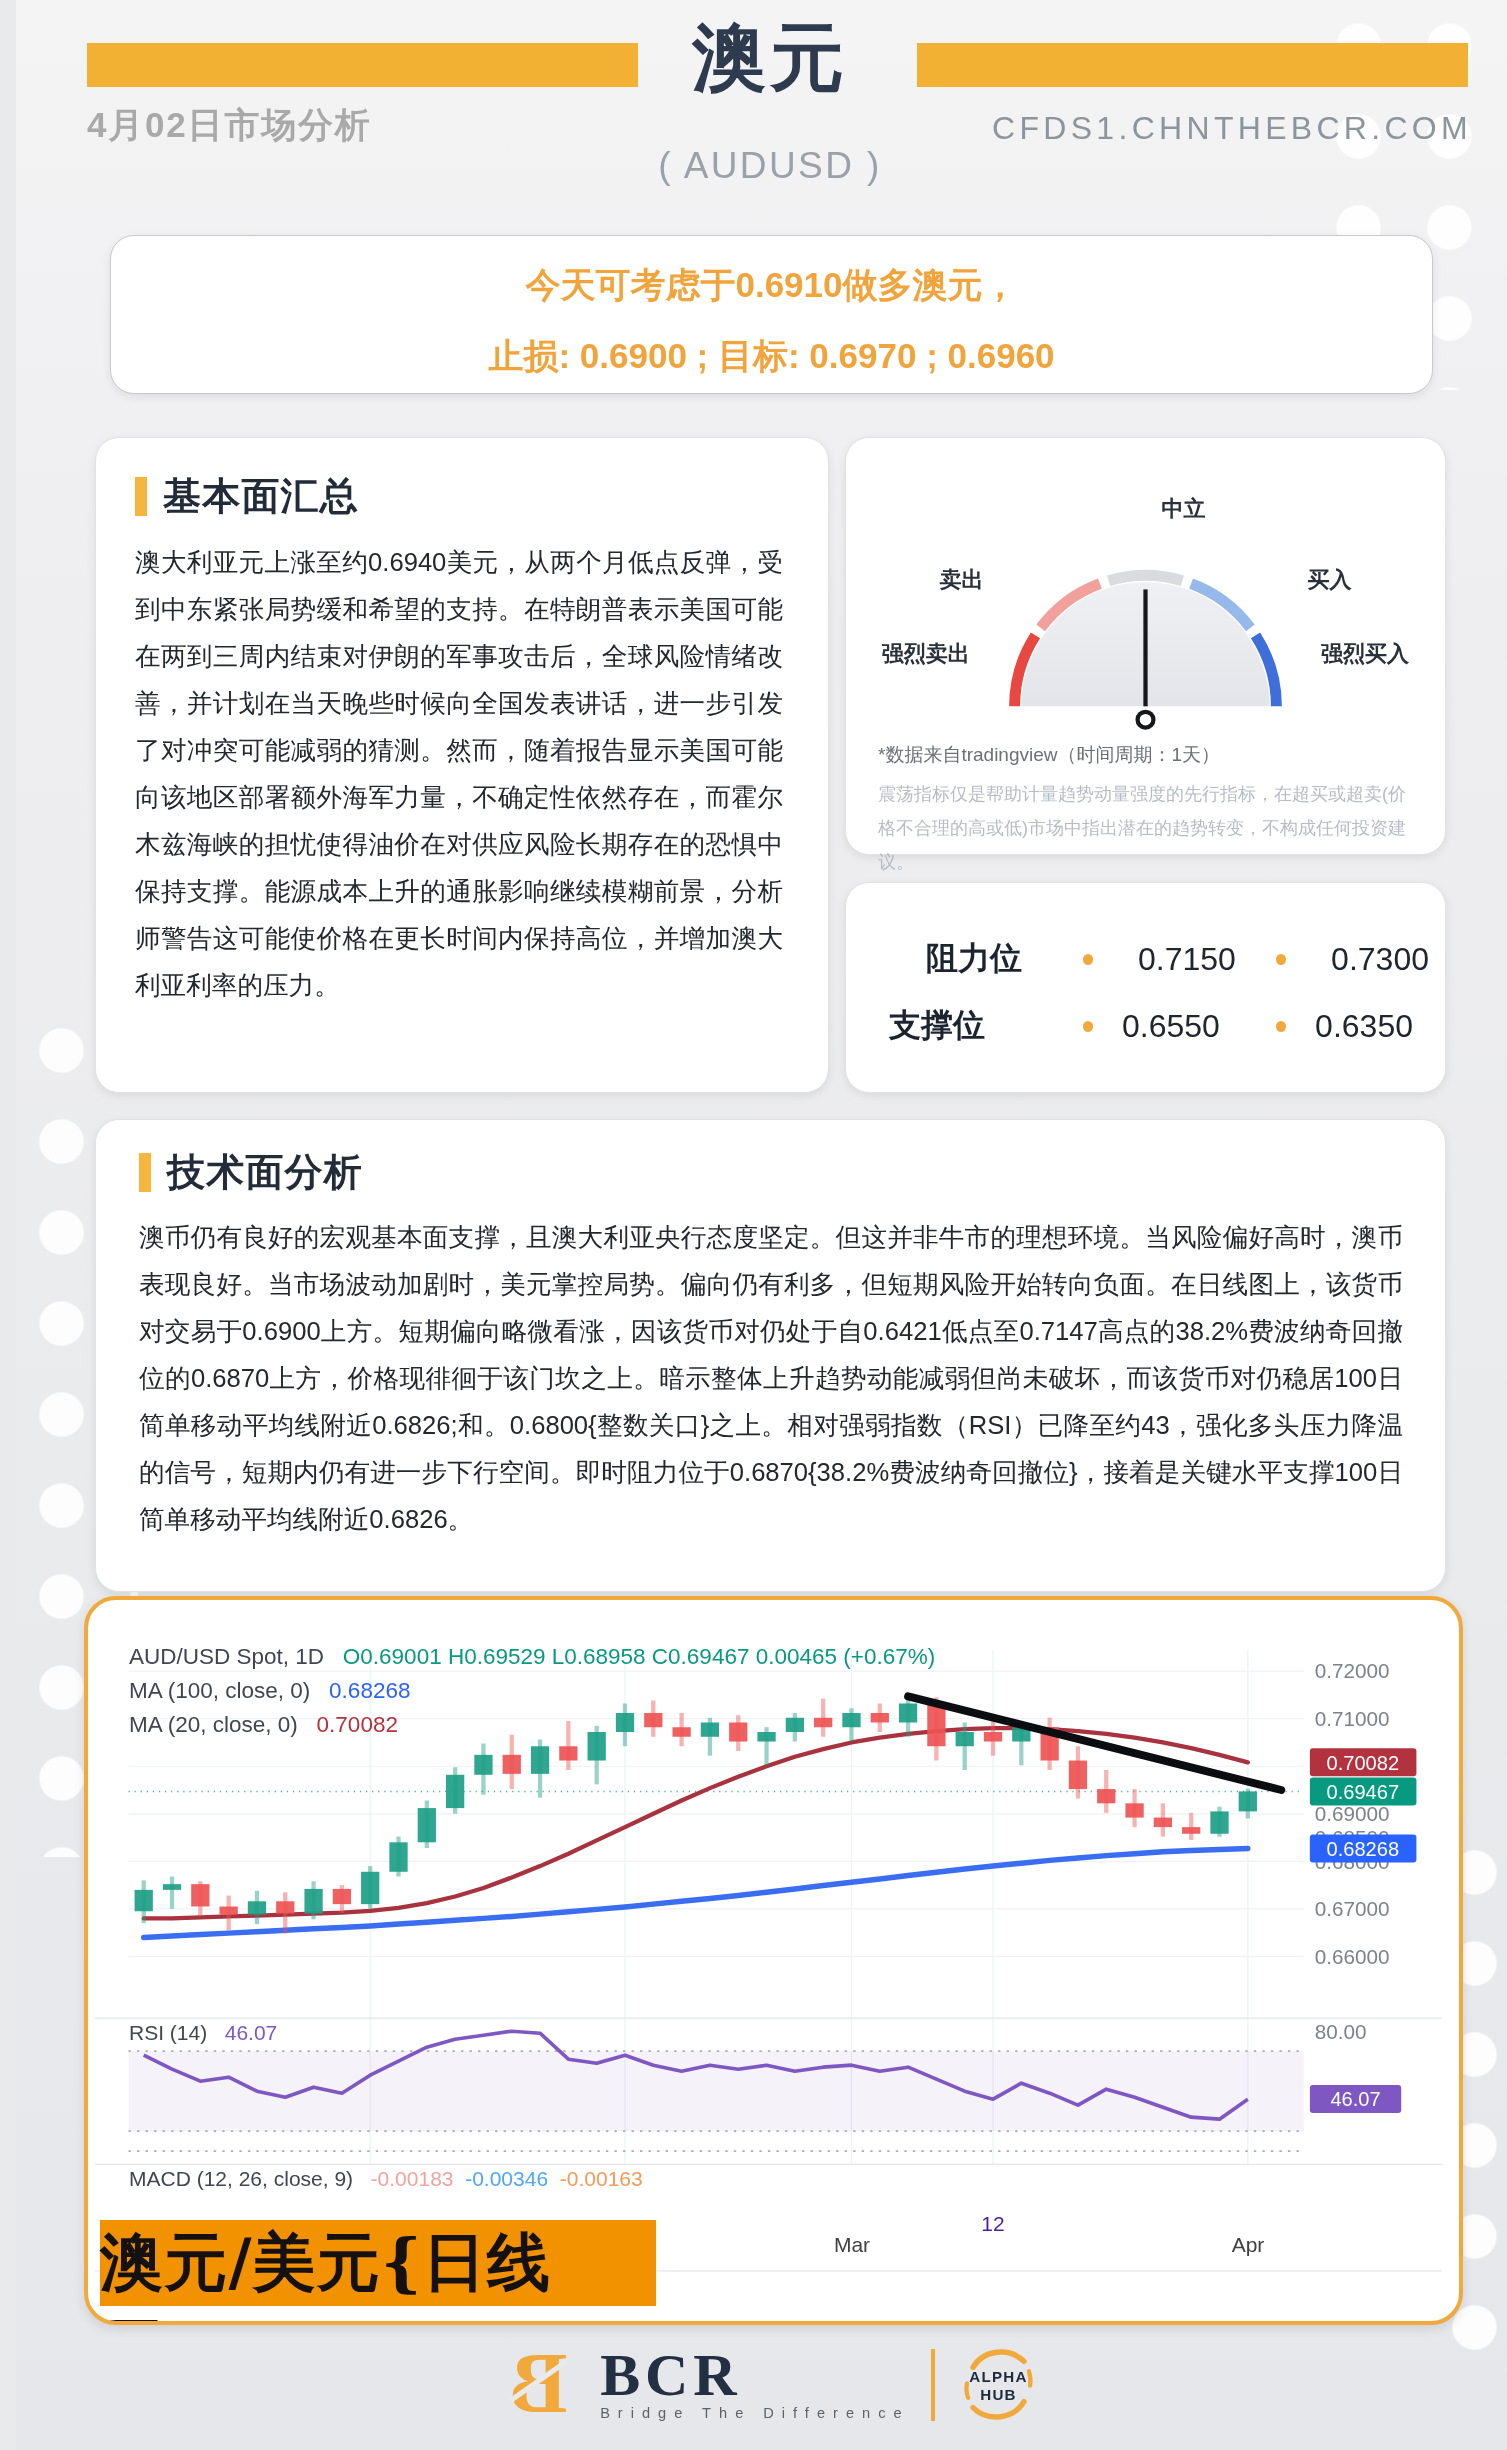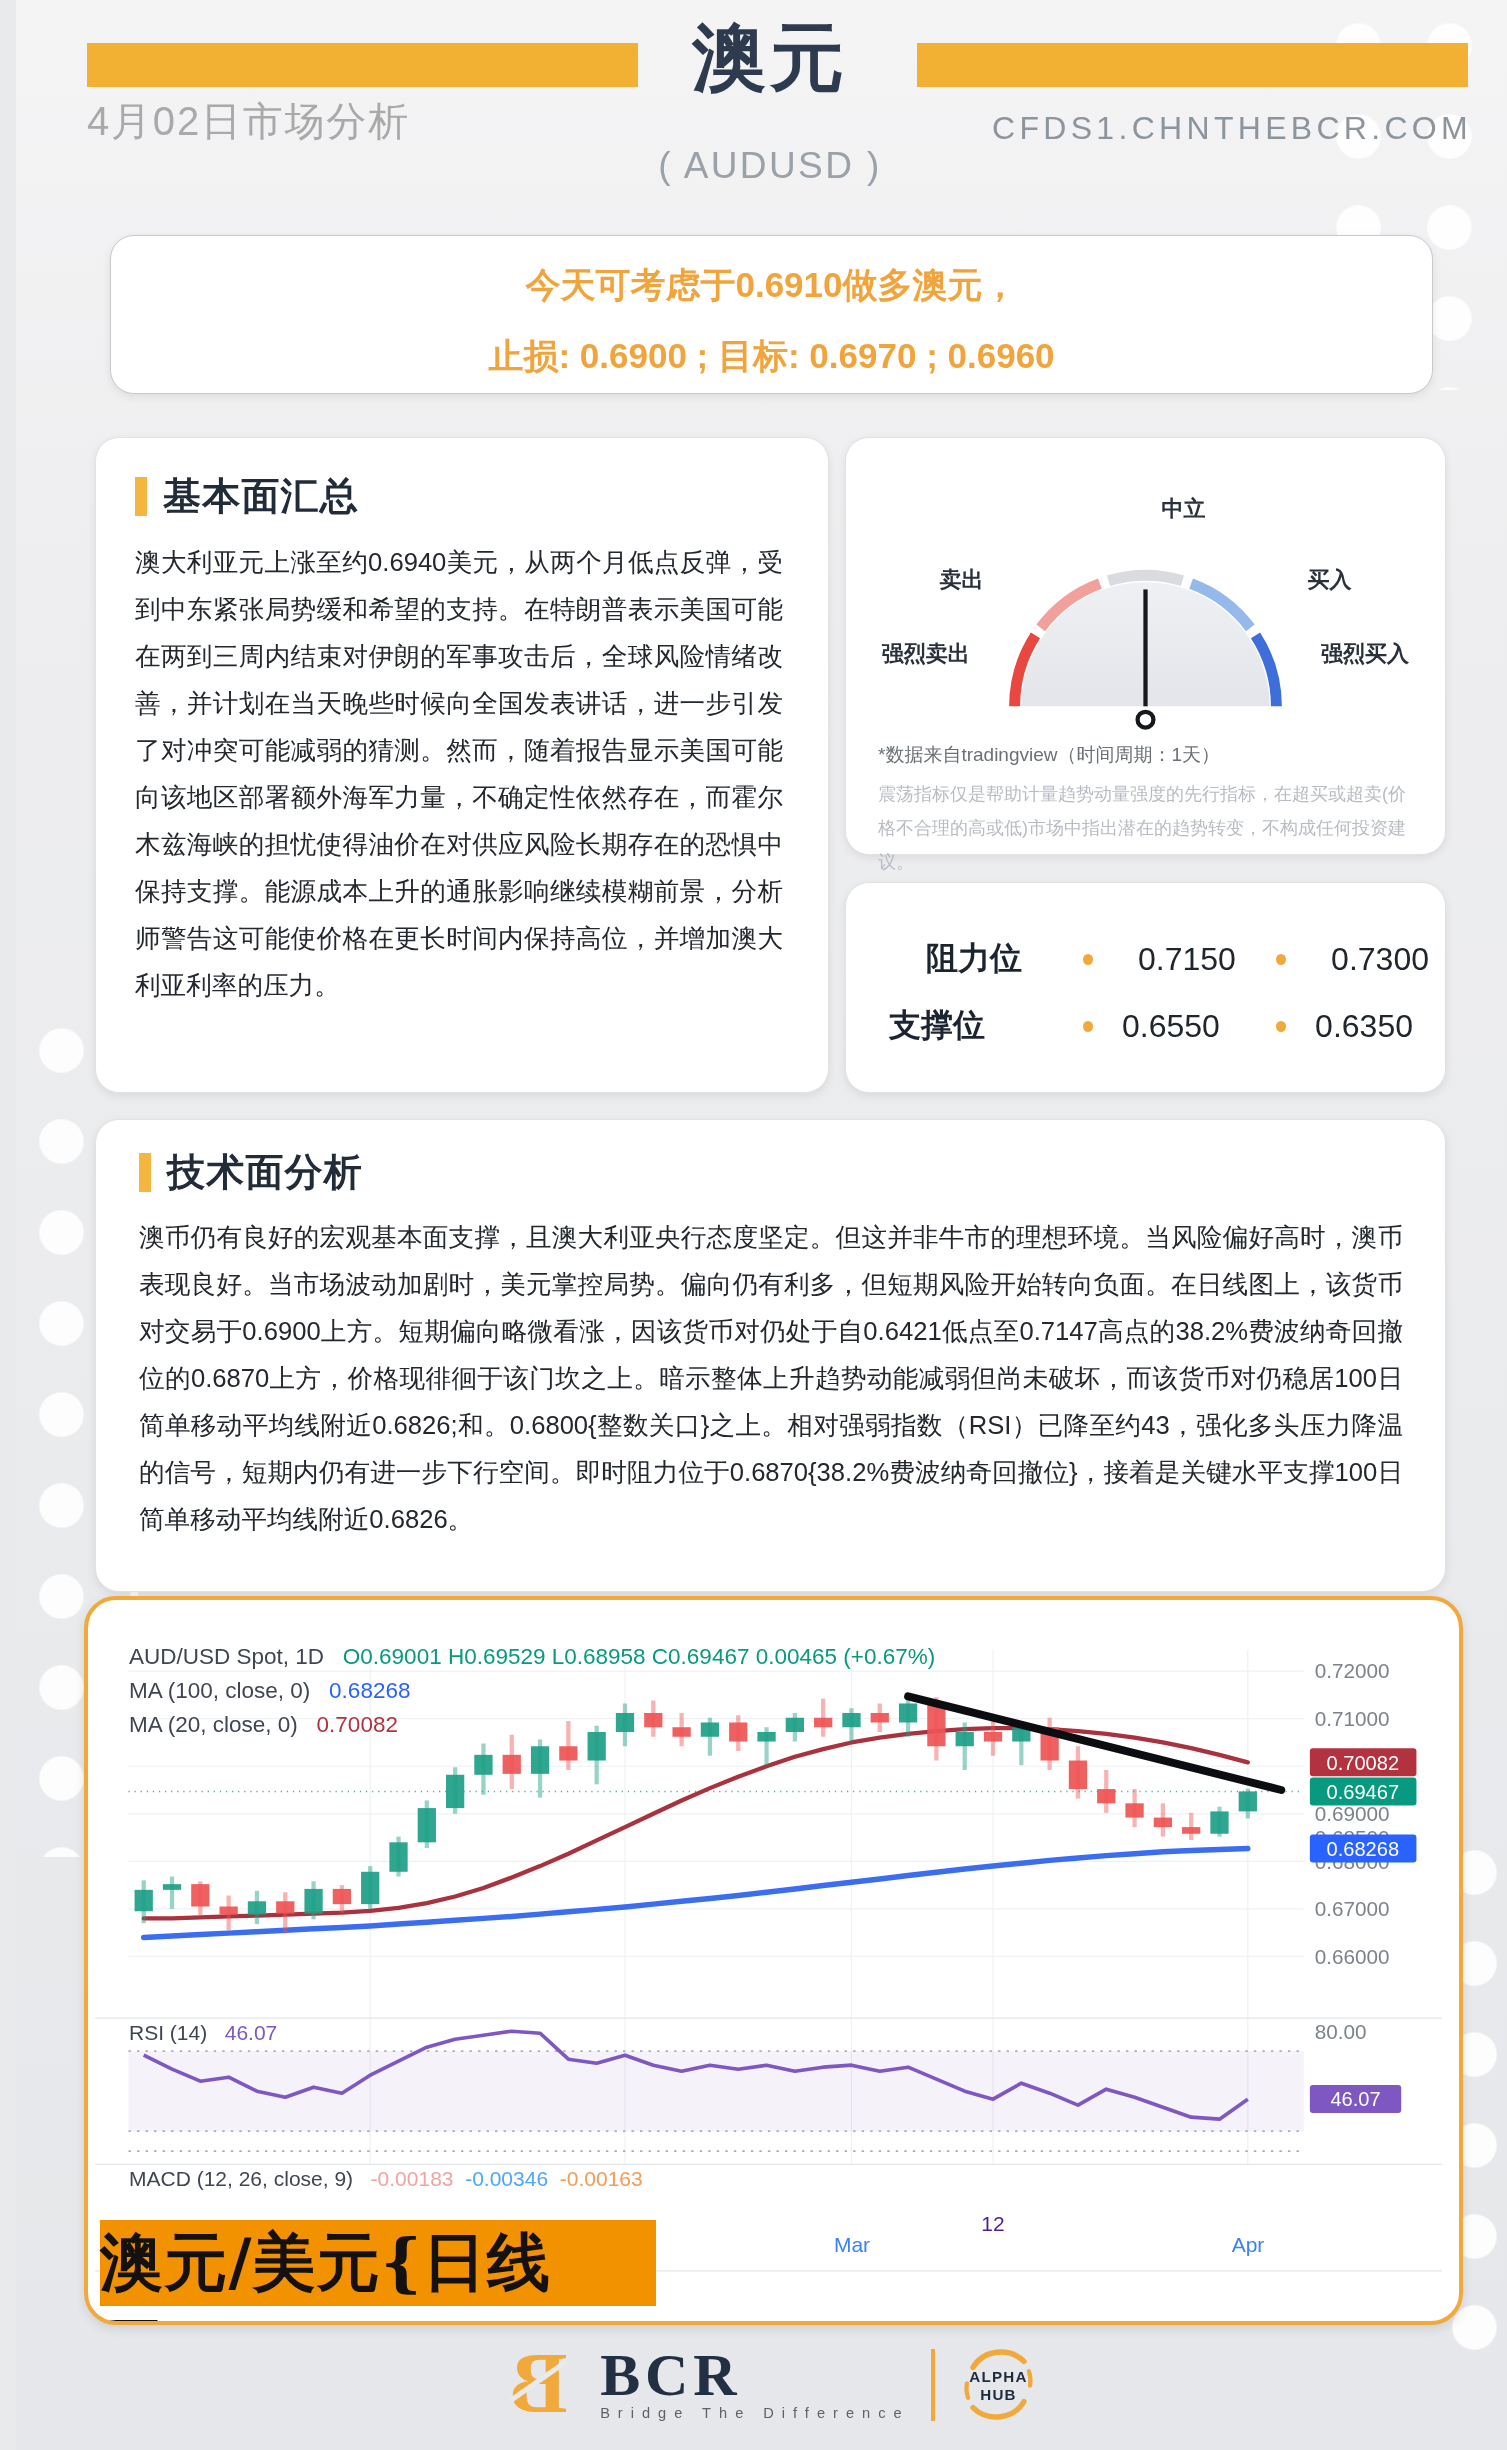--- a/index.html
+++ b/index.html
@@ -5,21 +5,21 @@
   html,body{margin:0;padding:0;}
   body{font-family:"Liberation Sans", sans-serif; background:#e9eaec;}
   .page{position:relative;width:1508px;height:2450px;overflow:hidden;
         background:linear-gradient(180deg,#f4f4f5 0%,#eeeef0 25%,#eaebed 60%,#e6e7ea 100%);margin-left:16px;}
   .dots{position:absolute;background-image:radial-gradient(circle, rgba(255,255,255,0.9) 33%, rgba(255,255,255,0) 36%);
         background-size:91px 91px;pointer-events:none;}
   
   .hbar{position:absolute;top:43px;height:44px;width:551px;background:#F3B133;}
   .title{position:absolute;top:8.5px;left:0;width:1508px;text-align:center;font-size:74px;font-weight:700;color:#2E3B4E;letter-spacing:3.7px;}
   .subtitle{position:absolute;top:145px;left:0;width:1508px;text-align:center;font-size:37px;color:#9BA1A8;letter-spacing:2.4px;}
-  .date-label{position:absolute;left:71px;top:94px;font-size:40px;color:#A9A9A9;letter-spacing:1.8px;}
+  .date-label{position:absolute;left:71px;top:102px;font-size:35px;color:#A9A9A9;letter-spacing:1.8px;font-weight:bold;}
   .site{position:absolute;right:52px;top:110px;font-size:32px;color:#8D959C;letter-spacing:4.3px;}
   
   .card{position:absolute;background:#ffffff;border:1.2px solid #e2e2e2;border-radius:24px;box-shadow:0 3px 9.7px rgba(0,0,0,0.08);}
   .trade-box{left:94px;top:235px;width:1321px;height:157px;border:1.8px solid #c9c9c9;border-radius:24px;}
   .trade-line{width:100%;text-align:center;font-size:35px;font-weight:700;color:#F2A43C;}
   .trade-line.l1{margin-top:25.6px;}
   .trade-line.l2{margin-top:24px;}
   .sec-head{display:flex;align-items:center;gap:16px;}
   .sec-bar{width:12px;height:39px;background:#F5B63F;}
   .sec-title{font-size:38px;font-weight:700;color:#222B38;letter-spacing:1.2px;}
@@ -41,21 +41,21 @@
   .lval{font-size:32px;color:#20262E;margin-left:29px;width:140px;}
   
   .chart-card{position:absolute;left:68px;top:1596px;width:1371px;height:721px;background:#ffffff;
               border:4.9px solid #F2A93B;border-radius:32px;box-shadow:0 3.7px 11px rgba(0,0,0,0.10);overflow:hidden;}
   .ov{position:absolute;font-size:22.5px;white-space:nowrap;}
   .lg-label{color:#3F4652;}
   .lg-teal{color:#089981;}
   .lg-blue{color:#2962FF;}
   .lg-red{color:#B2333F;}
   .lg-purple{color:#7E57C2;}
-  .xlab{position:absolute;font-size:21px;color:#3b82f6;transform:translateX(-50%);}
+  .xlab{position:absolute;font-size:21px;color:#404040;transform:translateX(-50%);}
   .banner{position:absolute;left:12px;top:620px;width:556px;height:86px;background:#F39200;
           display:flex;align-items:flex-start;justify-content:center;z-index:5;}
   .banner span{font-family:"DejaVu Serif", serif;font-size:63px;font-weight:700;color:#141110;letter-spacing:1.2px;}
   
   .footer{position:absolute;left:0;top:2342px;width:1508px;display:flex;align-items:center;justify-content:center;gap:21px;}
   .bcr-text{font-family:"Liberation Serif", serif;font-size:60px;font-weight:700;color:#232F42;letter-spacing:4.9px;line-height:55px;}
   .bcr-tag{font-size:14.6px;letter-spacing:8px;color:#5d6268;margin-top:2.4px;}
   .fdiv{width:4.3px;height:72px;background:#F2A93B;}
 </style>
 </head>

